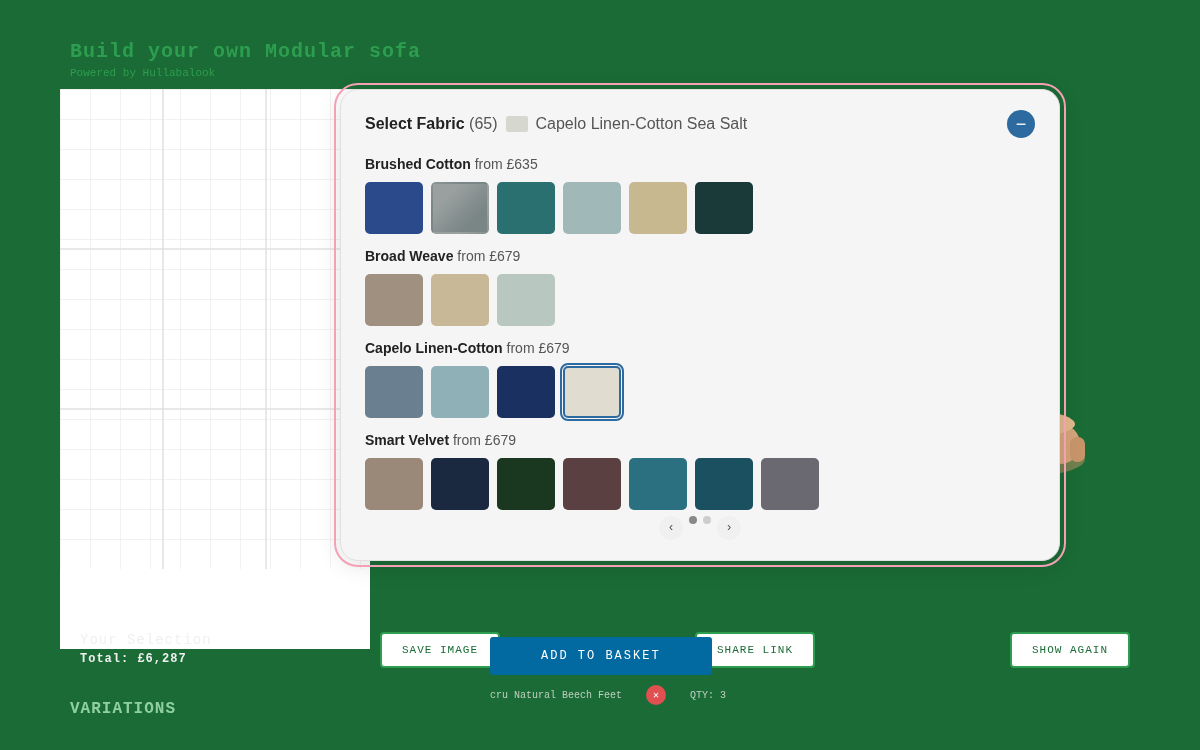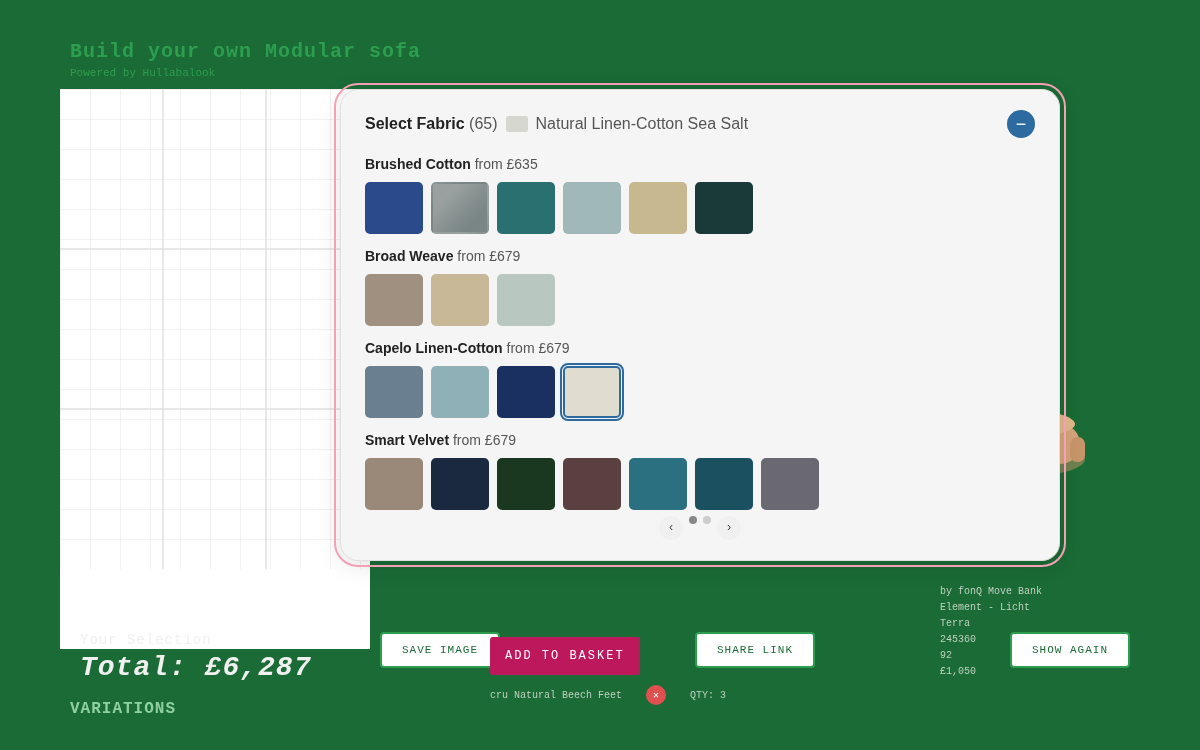--- a/index.html
+++ b/index.html
@@ -217,24 +217,23 @@
       font-family: 'Courier New', Courier, monospace;
       color: #f0f0f0;
       font-size: 14px;
       letter-spacing: 1px;
       margin-bottom: 4px;
     }
 
     .total-price {
       font-family: 'Courier New', Courier, monospace;
       color: #f0f0f0;
-      font-size: 28px;
+      font-size: 12px;
       font-weight: bold;
       letter-spacing: 1px;
-      font-style: italic;
     }
 
     .action-buttons {
       display: flex;
       gap: 10px;
       padding-top: 0px;
       align-items: flex-start;
       flex: 1;
       justify-content: space-between;
     }
@@ -259,26 +258,26 @@
       bottom: 100px;
       width: 200px;
       height: 180px;
     }
 
     
     .add-basket-btn {
       position: absolute;
       bottom: 45px;
       left: 430px;
-      background: #be185d;
+      background: #0369a1;
       color: white;
       font-family: 'Courier New', Courier, monospace;
       font-size: 12px;
       letter-spacing: 2px;
-      padding: 12px 15px;
+      padding: 12px 51px;
       border: none;
       cursor: pointer;
       border-radius: 3px;
     }
 
     
     .bottom-text {
       position: absolute;
       bottom: 0px;
       left: 10px;
@@ -402,21 +401,21 @@
     </div>
 
     <div class="fabric-panel">
       <div class="fabric-panel-header">
         <div class="fabric-panel-title">
           <span>
             <span class="select-label">Select Fabric</span>
             <span class="count">(65)</span>
           </span>
           <span class="swatch-preview"></span>
-          <span class="selected-name">Natural Linen-Cotton Sea Salt</span>
+          <span class="selected-name">Capelo Linen-Cotton Sea Salt</span>
         </div>
         <button class="collapse-btn">−</button>
       </div>
 
       <div>
         <div class="fabric-section-title">
           <strong>Brushed Cotton</strong>
           <span class="from-price">from £635</span>
         </div>
         <div class="swatches-row">
@@ -515,21 +514,13 @@
     <div class="close-badge" style="position:relative; width:20px; height:20px; display:inline-flex; align-items:center; justify-content:center;">
       <span style="font-size:10px; color:white;">✕</span>
     </div>
     <span>QTY: 3</span>
   </div>
 
   <div class="bottom-text">
     <div>VARIATIONS</div>
   </div>
 
-  <div class="product-info-panel">
-    <div>by fonQ Move Bank</div>
-    <div>Element - Licht</div>
-    <div>Terra</div>
-    <div>245360</div>
-    <div>92</div>
-    <div>£1,050</div>
-  </div>
 </div>
 
 </body></html>

